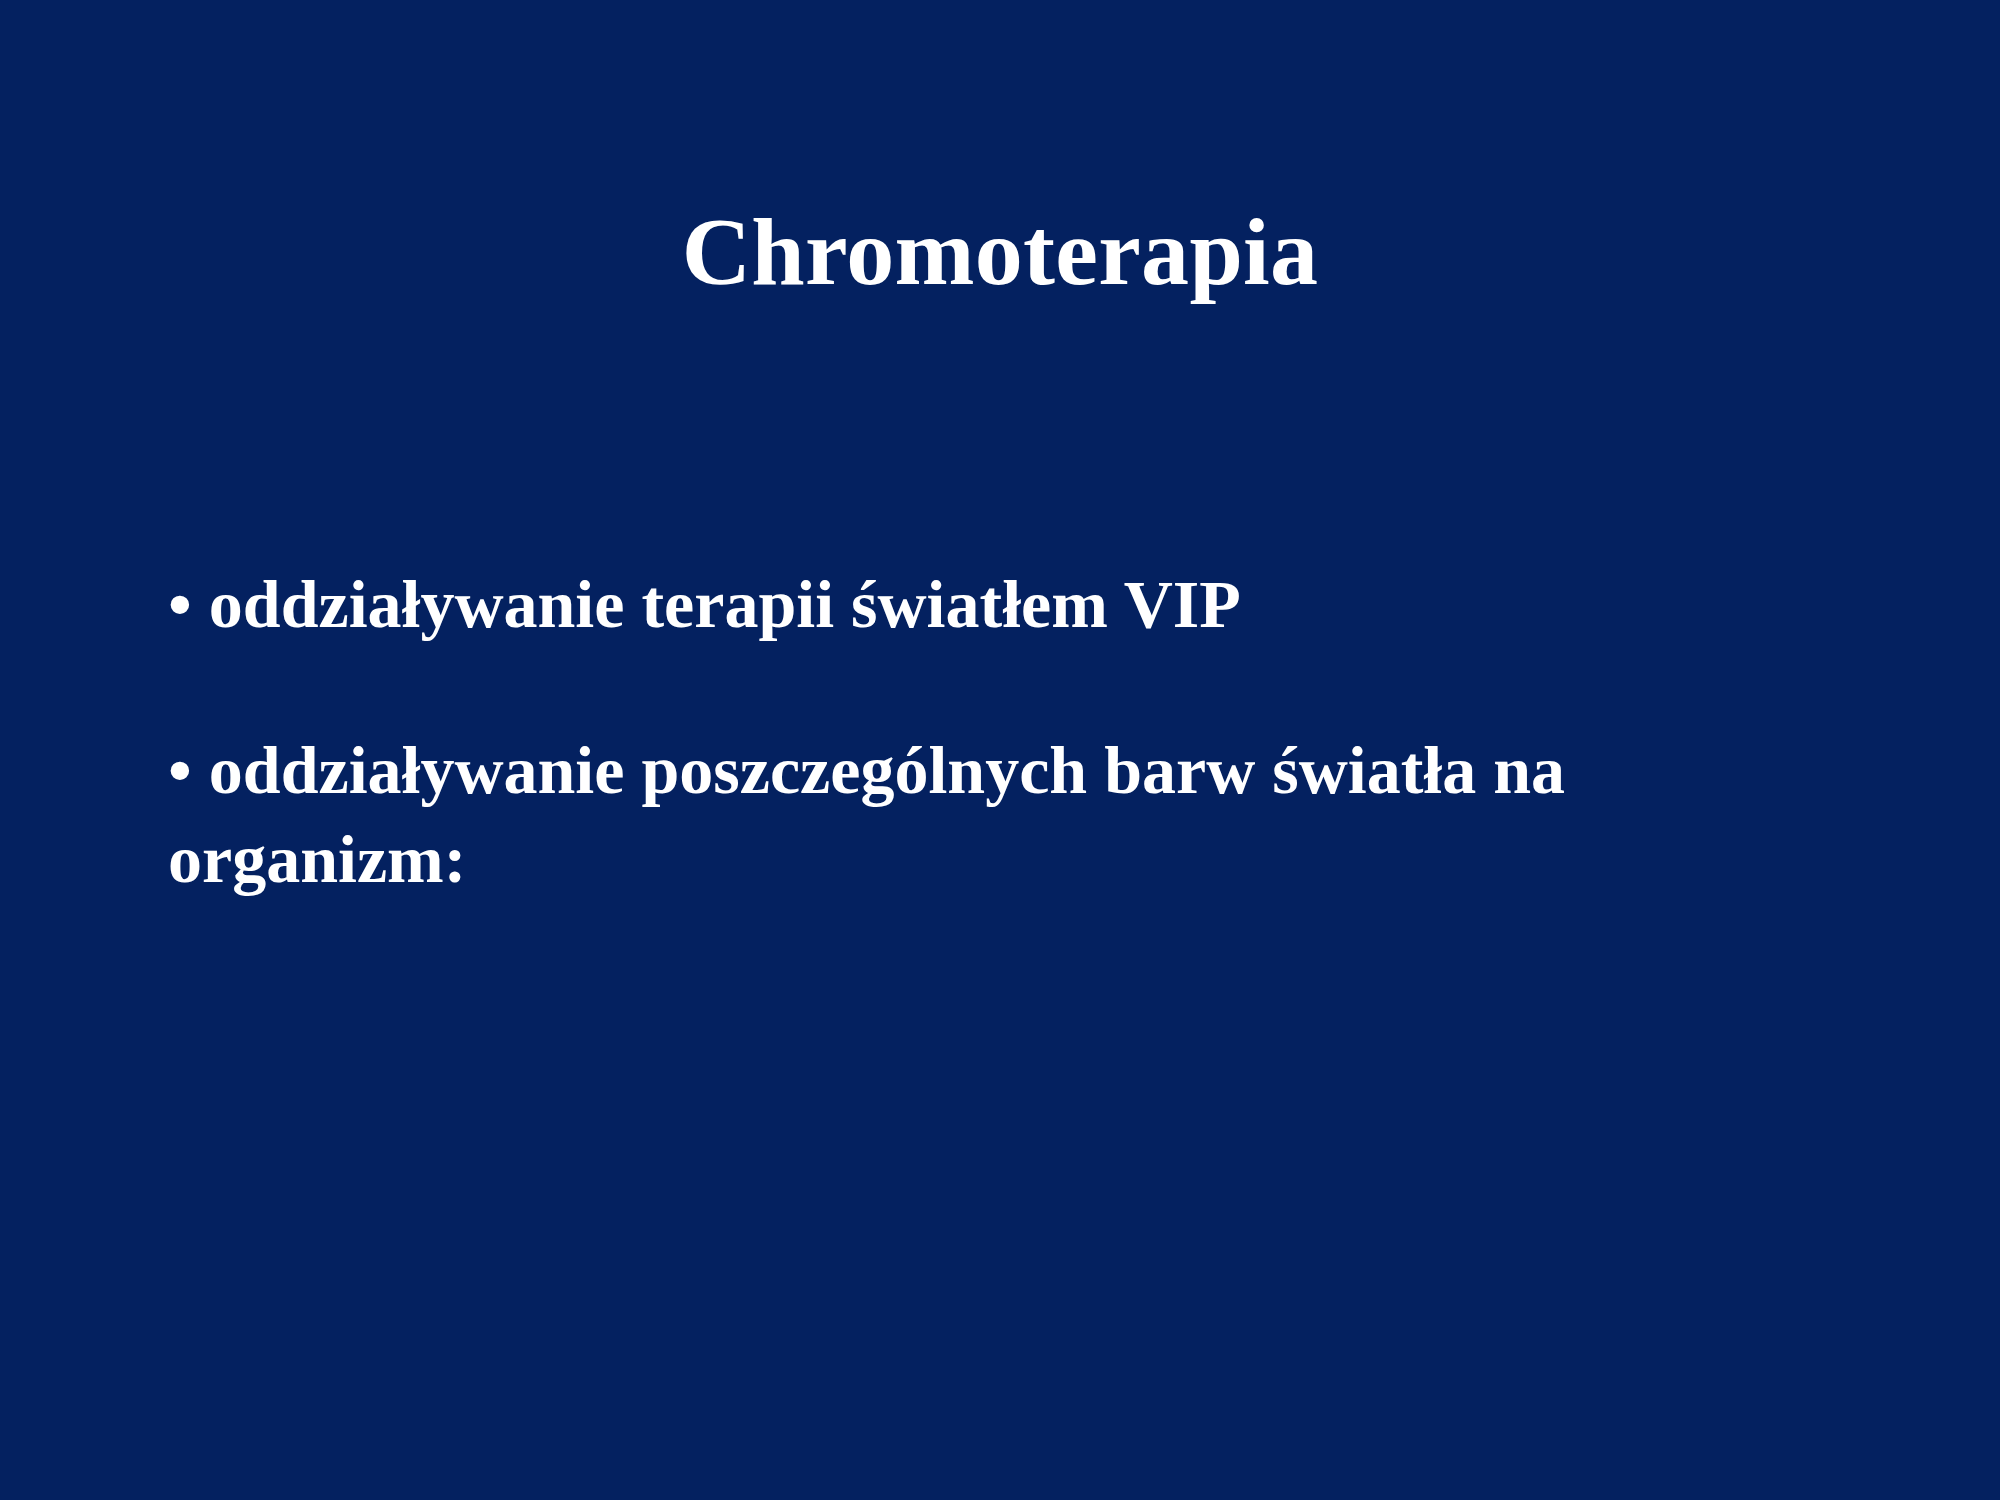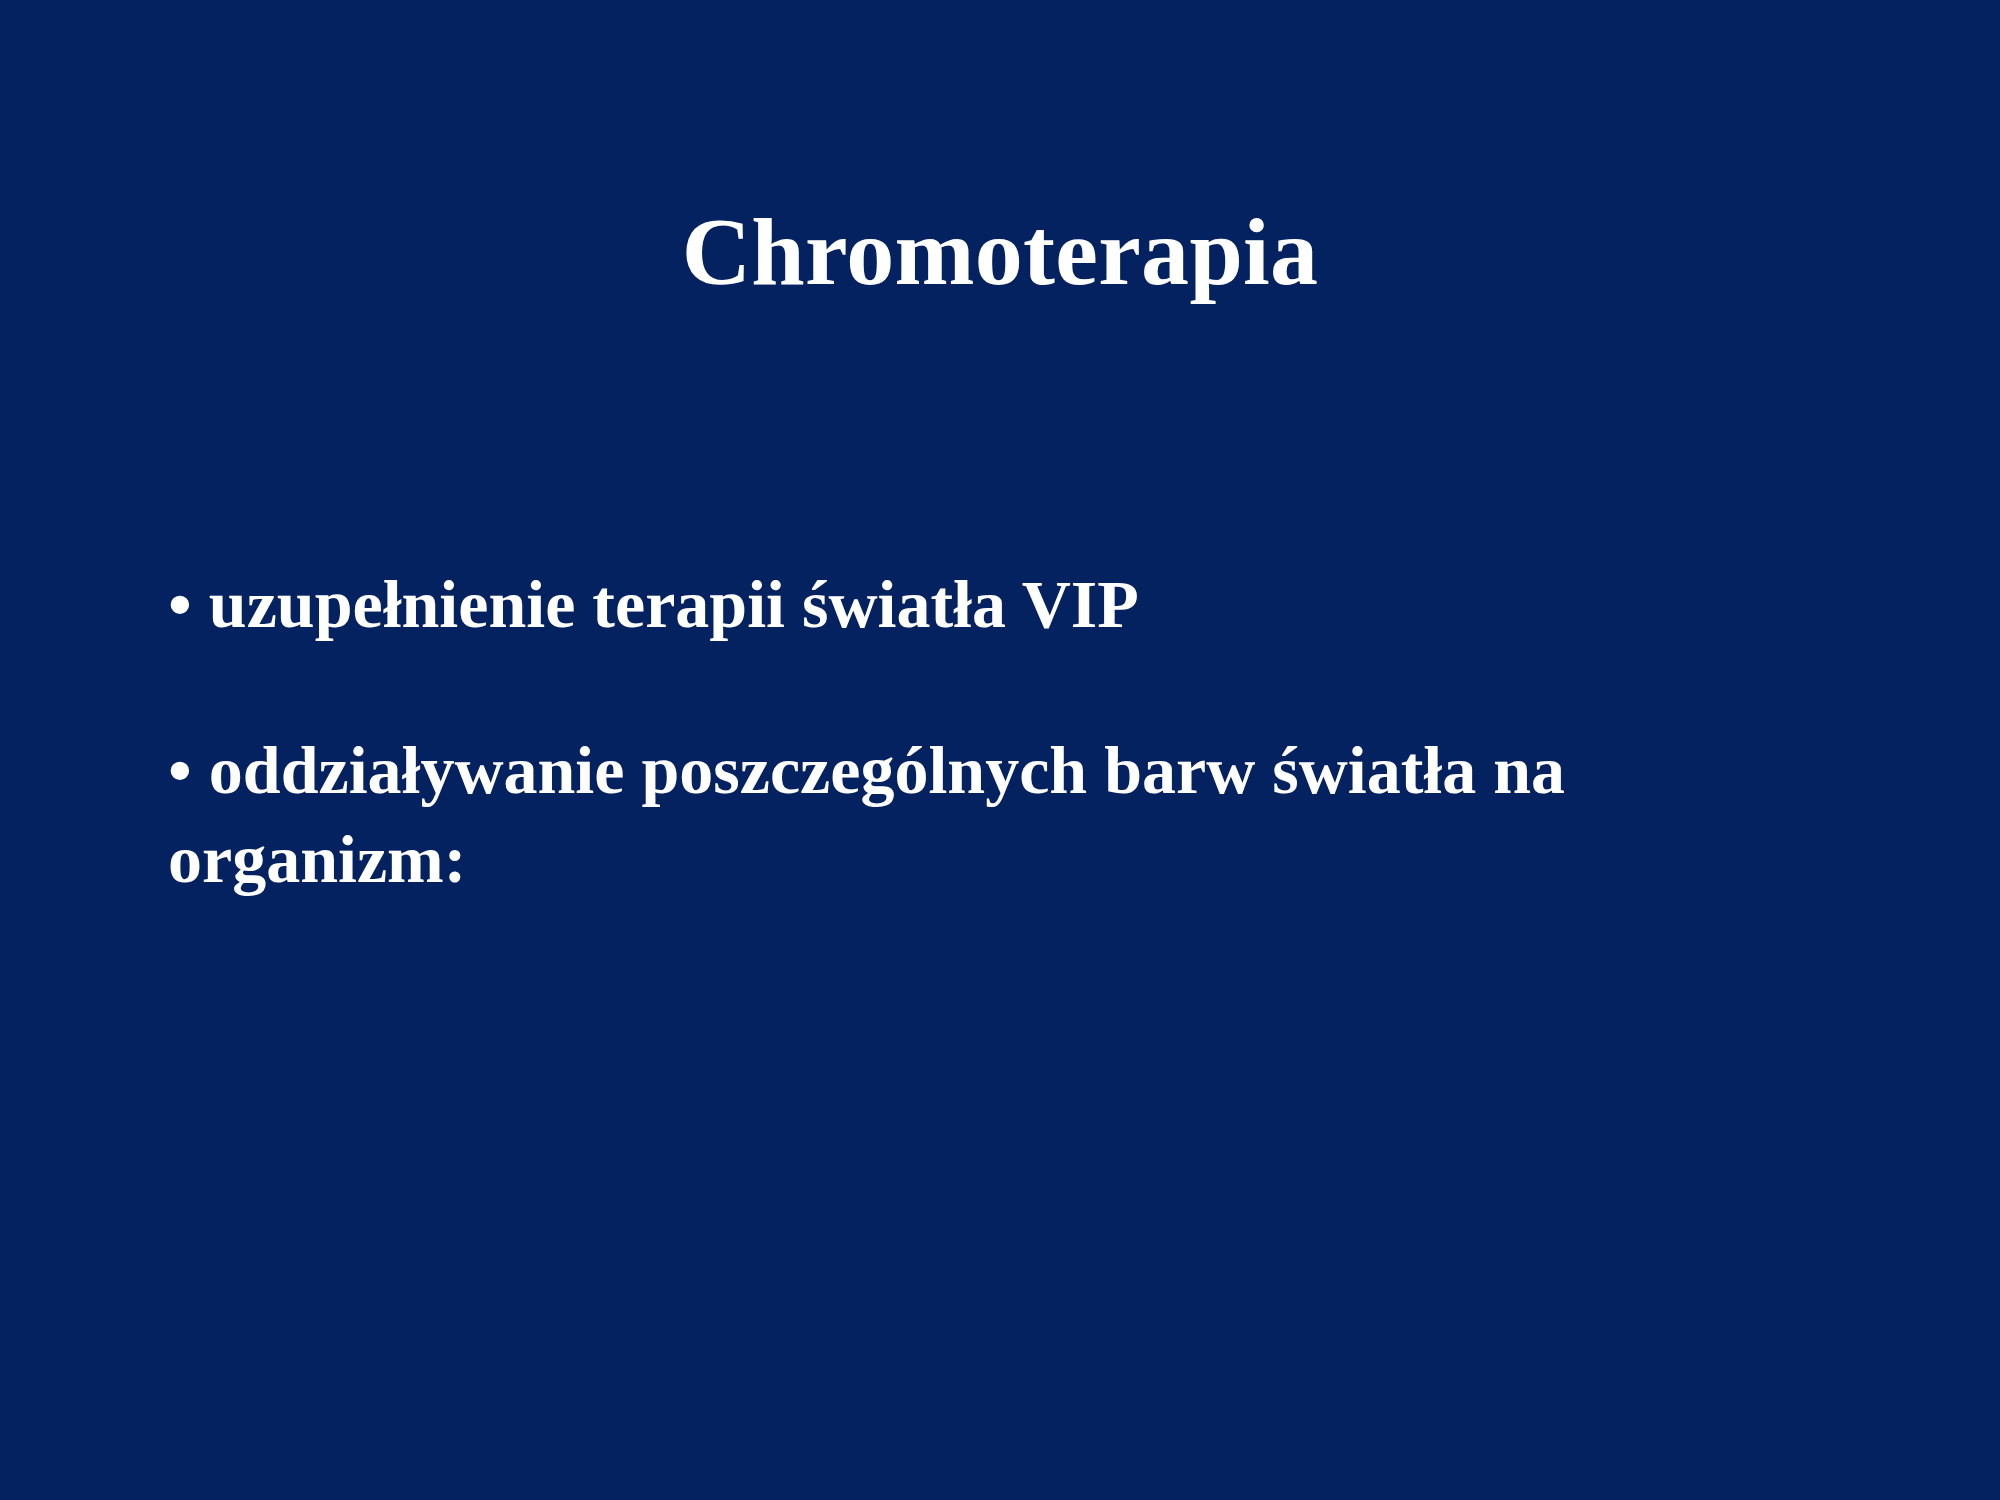--- a/index.html
+++ b/index.html
@@ -57,19 +57,19 @@
 </style>
 </head>
 <body>
 
 <div id="slide" style="background: rgb(4, 33, 96);">
 
   <h1 id="slide-title" style="color: rgb(255, 255, 255);">Chromoterapia</h1>
 
   <div id="body-block">
 
-    <p class="bullet-line" id="bullet-1" style="color: rgb(255, 255, 255);"><span class="dot">•&nbsp;</span><span class="btext">uzupełnienie terapii światła VIP</span></p>
+    <p class="bullet-line" id="bullet-1" style="color: rgb(255, 255, 255);"><span class="dot">•&nbsp;</span><span class="btext">oddziaływanie terapii światłem VIP</span></p>
 
     <p class="bullet-line" id="bullet-2" style="color: rgb(255, 255, 255);"><span class="dot">•&nbsp;</span><span class="btext">oddziaływanie poszczególnych barw światła na organizm:</span></p>
 
   </div>
 
 </div>
 
 </body></html>

